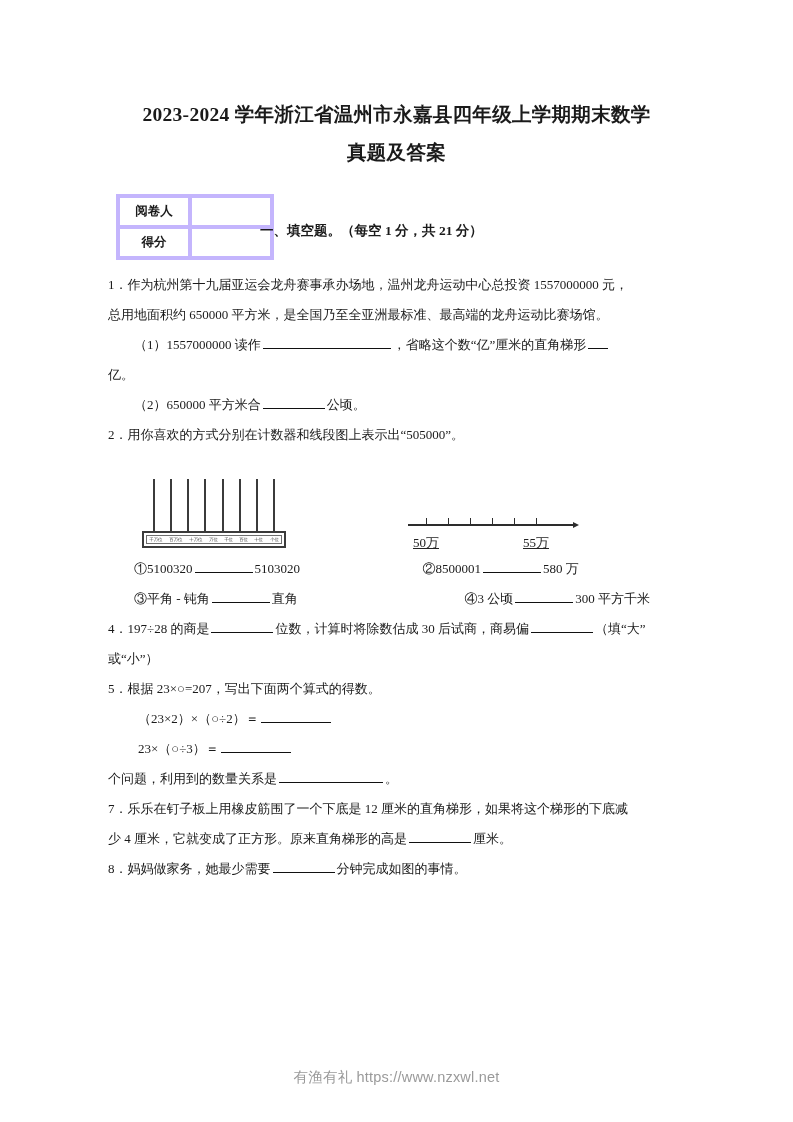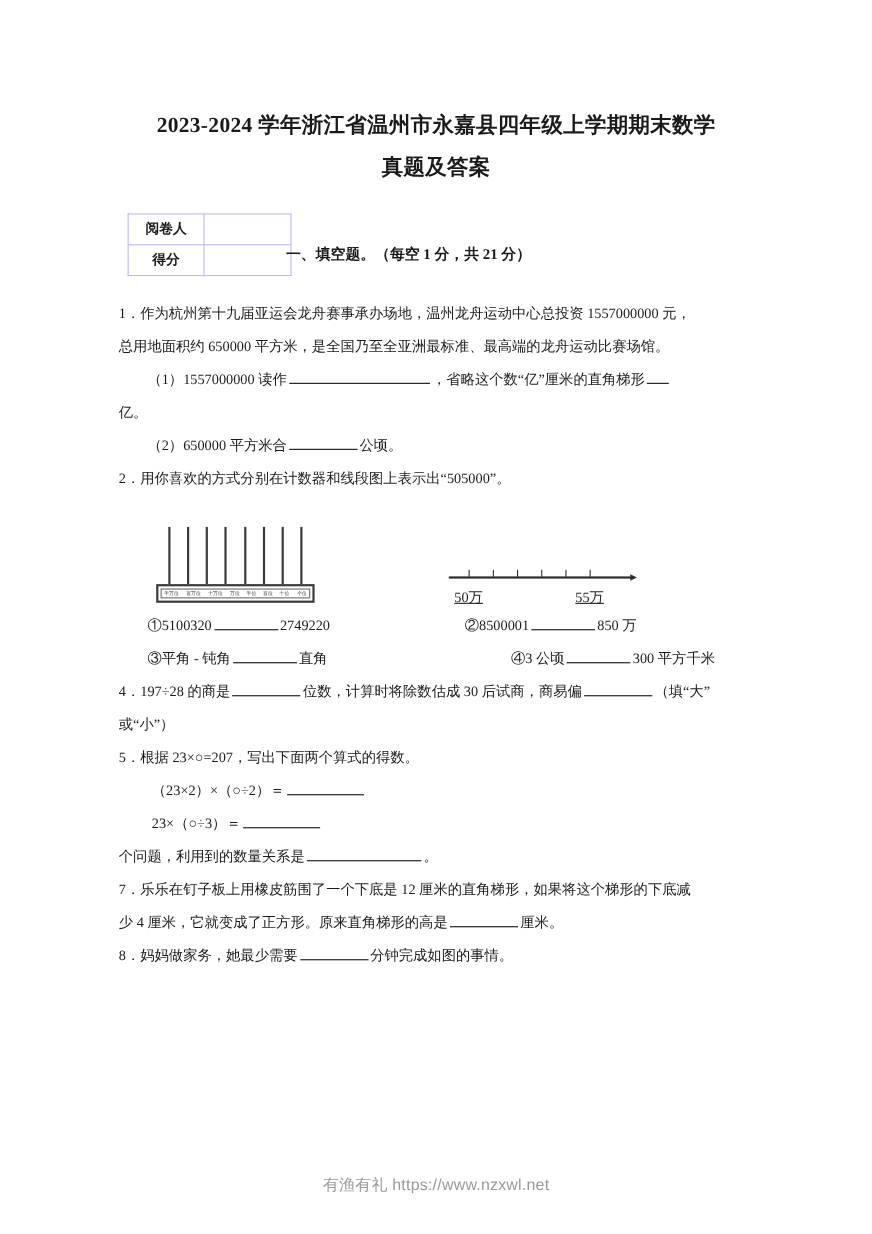--- a/index.html
+++ b/index.html
@@ -44,21 +44,21 @@
     height: 72px;
   }
   .score-table {
     position: absolute;
     left: 8px;
     top: 0;
     border-collapse: collapse;
     font-size: 12.5px;
   }
   .score-table td {
-    border: 1px solid #c4b5fd;
+    border: 4px solid #c4b5fd;
     height: 27px;
     text-align: center;
     vertical-align: middle;
     padding: 0;
   }
   .score-table td.label { width: 68px; font-weight: bold; }
   .score-table td.blank { width: 78px; }
 
   .section-title {
     position: absolute;
@@ -287,24 +287,24 @@
             <div class="tick-label" style="left: 18px;">50万</div>
             <div class="tick-label" style="left: 128px;">55万</div>
           </div>
 
       </div>
     </div>
 
     <div class="q">
       <div class="cols indent">
         <div class="col-a">
-          <span>①</span><span>5100320</span><span class="fill w58"></span><span>2749220</span>
+          <span>①</span><span>5100320</span><span class="fill w58"></span><span>5103020</span>
         </div>
         <div class="col-b">
-          <span>②</span><span>8500001</span><span class="fill w58"></span><span>850 万</span>
+          <span>②</span><span>8500001</span><span class="fill w58"></span><span>580 万</span>
         </div>
       </div>
       <div class="cols indent">
         <div class="col-a">
           <span>③</span><span>平角 - 钝角</span><span class="fill w58"></span><span>直角</span>
         </div>
         <div class="col-b pad">
           <span>④</span><span>3 公顷</span><span class="fill w58"></span><span>300 平方千米</span>
         </div>
       </div>

